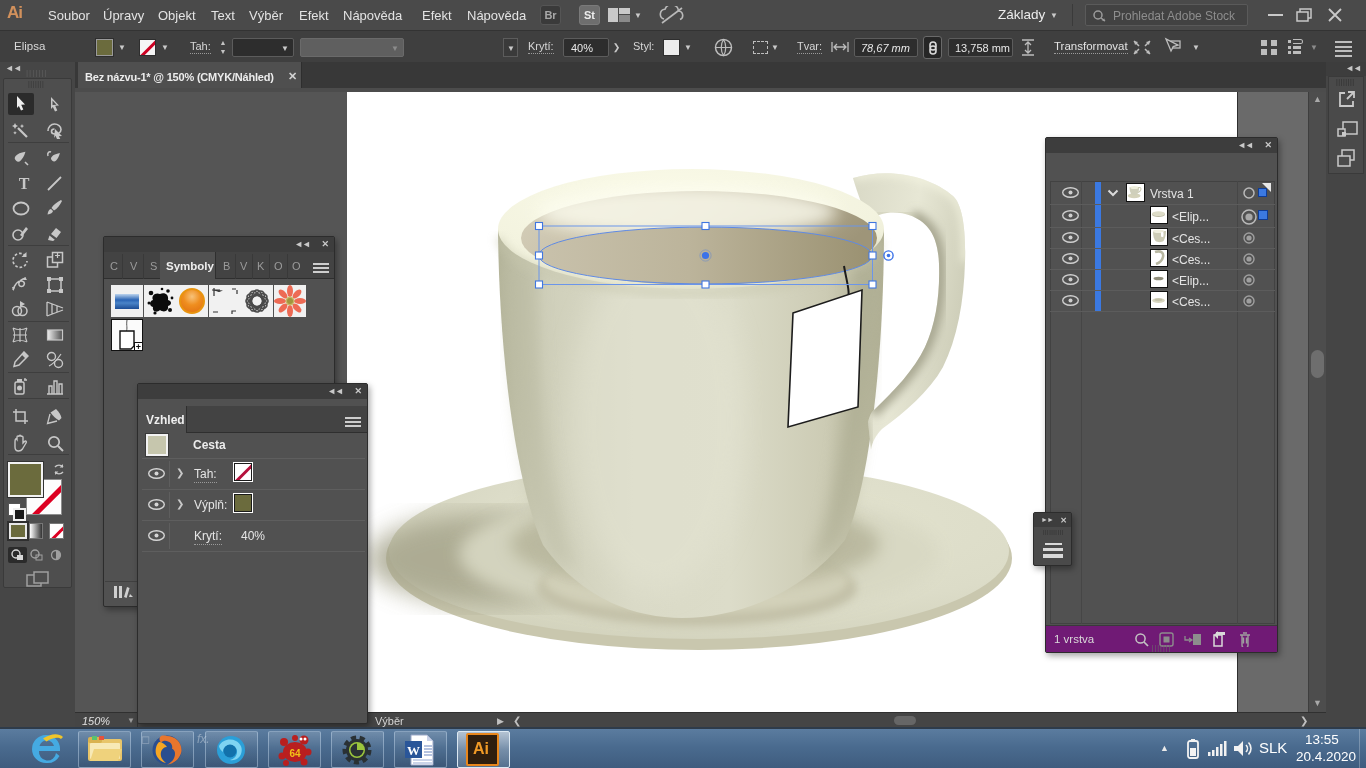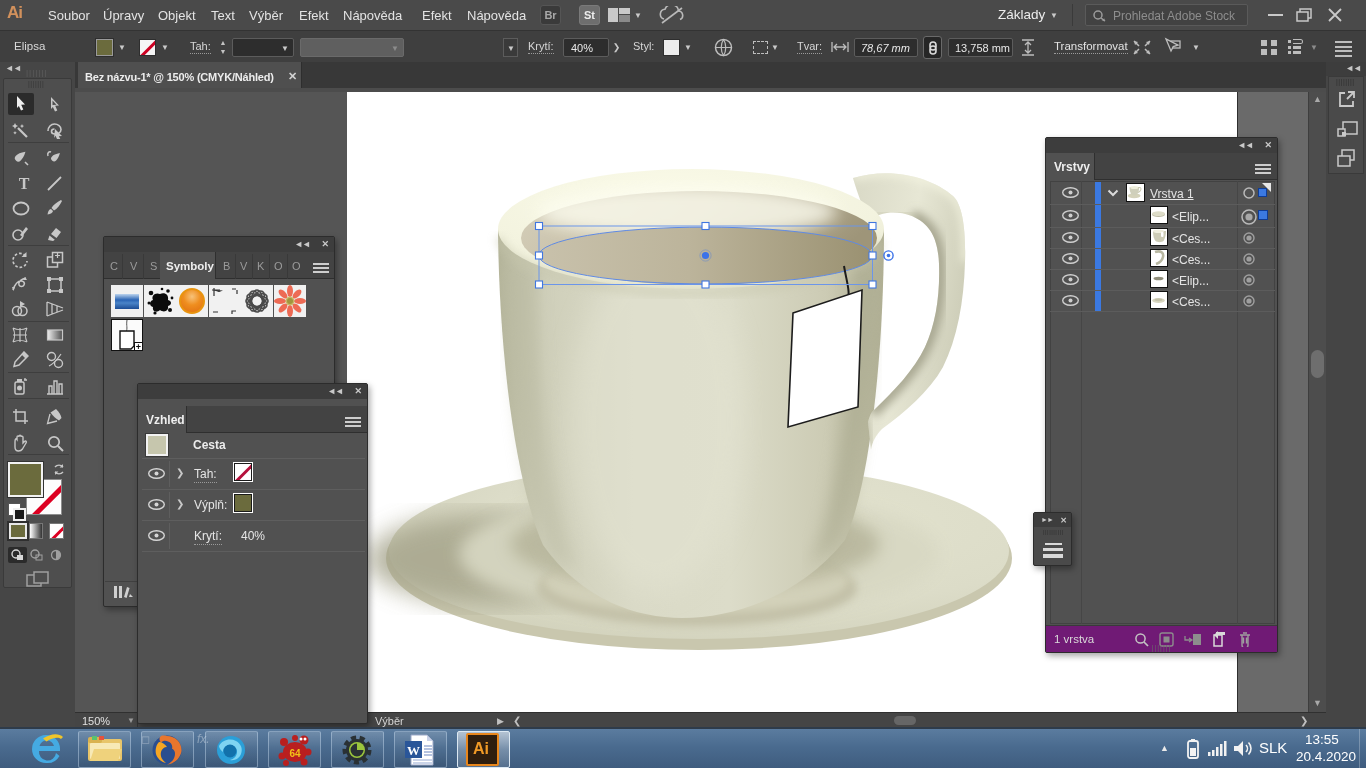--- a/index.html
+++ b/index.html
@@ -469,21 +469,21 @@
           <circle cx="6" cy="6" r="4.5" fill="none" stroke="#9f9f9f" stroke-width="1.3"></circle>
           <path d="M6 1.5 v9 A4.5 4.5 0 0 0 6 1.5" fill="#9f9f9f"></path>
         </svg>
     <svg class="abs" style="left:22px;top:492px;" width="24" height="17" viewBox="0 0 24 17">
           <rect x="1" y="4" width="14" height="11" fill="none" stroke="#9f9f9f" stroke-width="1.5"></rect>
           <rect x="8" y="1" width="14" height="11" fill="#4e4e4e" stroke="#9f9f9f" stroke-width="1.5"></rect>
         </svg>
   </div>
     </div>
   <div class="abs" id="statusbar">
-    <span class="abs" style="left:7px;top:2px;color:#e0e0e0;">150%</span>
+    <span class="abs" style="left:7px;top:2px;color:#e0e0e0;font-style:italic;">150%</span>
     <span class="abs" style="left:52px;top:3px;color:#9a9a9a;font-size:8px;">▼</span>
     <div class="abs" style="left:62px;top:0;width:1px;height:15px;background:#333;"></div>
     <span class="abs" style="left:300px;top:2px;color:#d5d5d5;">Výběr</span>
     <span class="abs" style="left:422px;top:3px;color:#c0c0c0;font-size:9px;">▶</span>
     <span class="abs" style="left:438px;top:2px;color:#c0c0c0;font-size:10px;">❮</span>
     <div class="abs" style="left:819px;top:3px;width:22px;height:9px;background:#666;border-radius:5px;"></div>
     <span class="abs" style="left:1225px;top:2px;color:#c0c0c0;font-size:10px;">❯</span>
   </div>
   <div class="abs panel" id="symboly" style="left:103px; top:236px; width:232px; height:371px;">
     <div class="phead">
@@ -631,30 +631,20 @@
     <div class="abs" style="left:31px;top:139px;width:1px;height:26px;background:#5e5e5e;"></div>
     <span class="abs" style="left:56px;top:145px;color:#e5e5e5;font-size:12px;border-bottom:1px dotted #9a9a9a;padding-bottom:1px;">Krytí:</span>
     <span class="abs" style="left:103px;top:145px;color:#e5e5e5;font-size:12px;">40%</span>
     <div class="abs" style="left:4px;top:167px;width:223px;height:1px;background:#5e5e5e;"></div>
   </div>
   <div class="abs panel" id="vrstvy" style="left:1045px; top:137px; width:233px; height:516px;">
     <div class="phead">
         <span class="phctl" style="right:24px;">◄◄</span>
         <span class="phctl" style="right:6px;font-weight:bold;">✕</span>
       </div>
-    <div class="ptabs" style="top:15px;">
-      <div class="ptab-act" style="left:0;width:49px;">
-          <span style="position:absolute;left:8px;top:7px;">Vrstvy</span>
-        </div>
-      <div class="burger" style="right:6px;top:9px;">
-          <div></div>
-          <div></div>
-          <div></div>
-        </div>
-    </div>
     <div class="abs" style="left:4px;top:43px;width:225px;height:443px;border:1px solid #424242;"></div>
     <div class="abs" style="left:35px;top:43px;width:1px;height:443px;background:#464646;"></div>
     <div class="abs" style="left:191px;top:43px;width:1px;height:443px;background:#464646;"></div>
     
     <div class="abs" style="left:49px;top:44px;width:6px;height:129px;background:#3b79e1;"></div>
     
     <div class="abs" style="left:4px;top:66px;width:225px;height:1px;background:#5c5c5c;"></div>
     <div class="abs" style="left:4px;top:89px;width:225px;height:1px;background:#5c5c5c;"></div>
     <div class="abs" style="left:4px;top:110px;width:225px;height:1px;background:#5c5c5c;"></div>
     <div class="abs" style="left:4px;top:131px;width:225px;height:1px;background:#5c5c5c;"></div>
@@ -672,21 +662,21 @@
         <path d="M1.5 1.5 L6 6 L10.5 1.5" fill="none" stroke="#dadada" stroke-width="2"></path>
       </svg>
     <div class="abs" style="left:80px;top:45px;width:19px;height:19px;background:#fff;border:1.5px solid #111;">
       <svg width="16" height="16" viewBox="0 0 38 38">
           <ellipse cx="17" cy="28" rx="15" ry="6" fill="#d4d2ba"></ellipse>
           <path d="M6 8 c0 8 2 14 5 17 c3 2 10 2 13 0 c3-4 5-10 5-17 z" fill="#cfcfbb"></path>
           <ellipse cx="17.5" cy="8.5" rx="9.5" ry="3.6" fill="#efefdc"></ellipse>
           <path d="M26 9 c5-2 8 0 7 4 c-1 3-4 6-7 7" fill="none" stroke="#c9c9b2" stroke-width="2.4"></path>
         </svg>
     </div>
-    <span class="abs" style="left:104px;top:49px;color:#e4e4e4;font-size:12px;text-decoration:underline;">Vrstva 1</span>
+    <span class="abs" style="left:104px;top:49px;color:#e4e4e4;font-size:12px;">Vrstva 1</span>
     <circle></circle>
     <svg class="abs" style="left:196px;top:48px;" width="14" height="14">
         <circle cx="7" cy="7" r="5" fill="none" stroke="#b9b9b9" stroke-width="1.5"></circle>
       </svg>
     <div class="abs" style="left:212px;top:50px;width:9px;height:9px;background:#3b79e1;border:1px solid #0f3c96;"></div>
     
     <svg class="abs" style="left:16px;top:72px;" width="17" height="11" viewBox="0 0 17 11">
         <ellipse cx="8.5" cy="5.5" rx="7.8" ry="4.8" fill="none" stroke="#cfcfcf" stroke-width="1.4"></ellipse>
         <circle cx="8.5" cy="5.5" r="2" fill="#cfcfcf"></circle>
       </svg>

